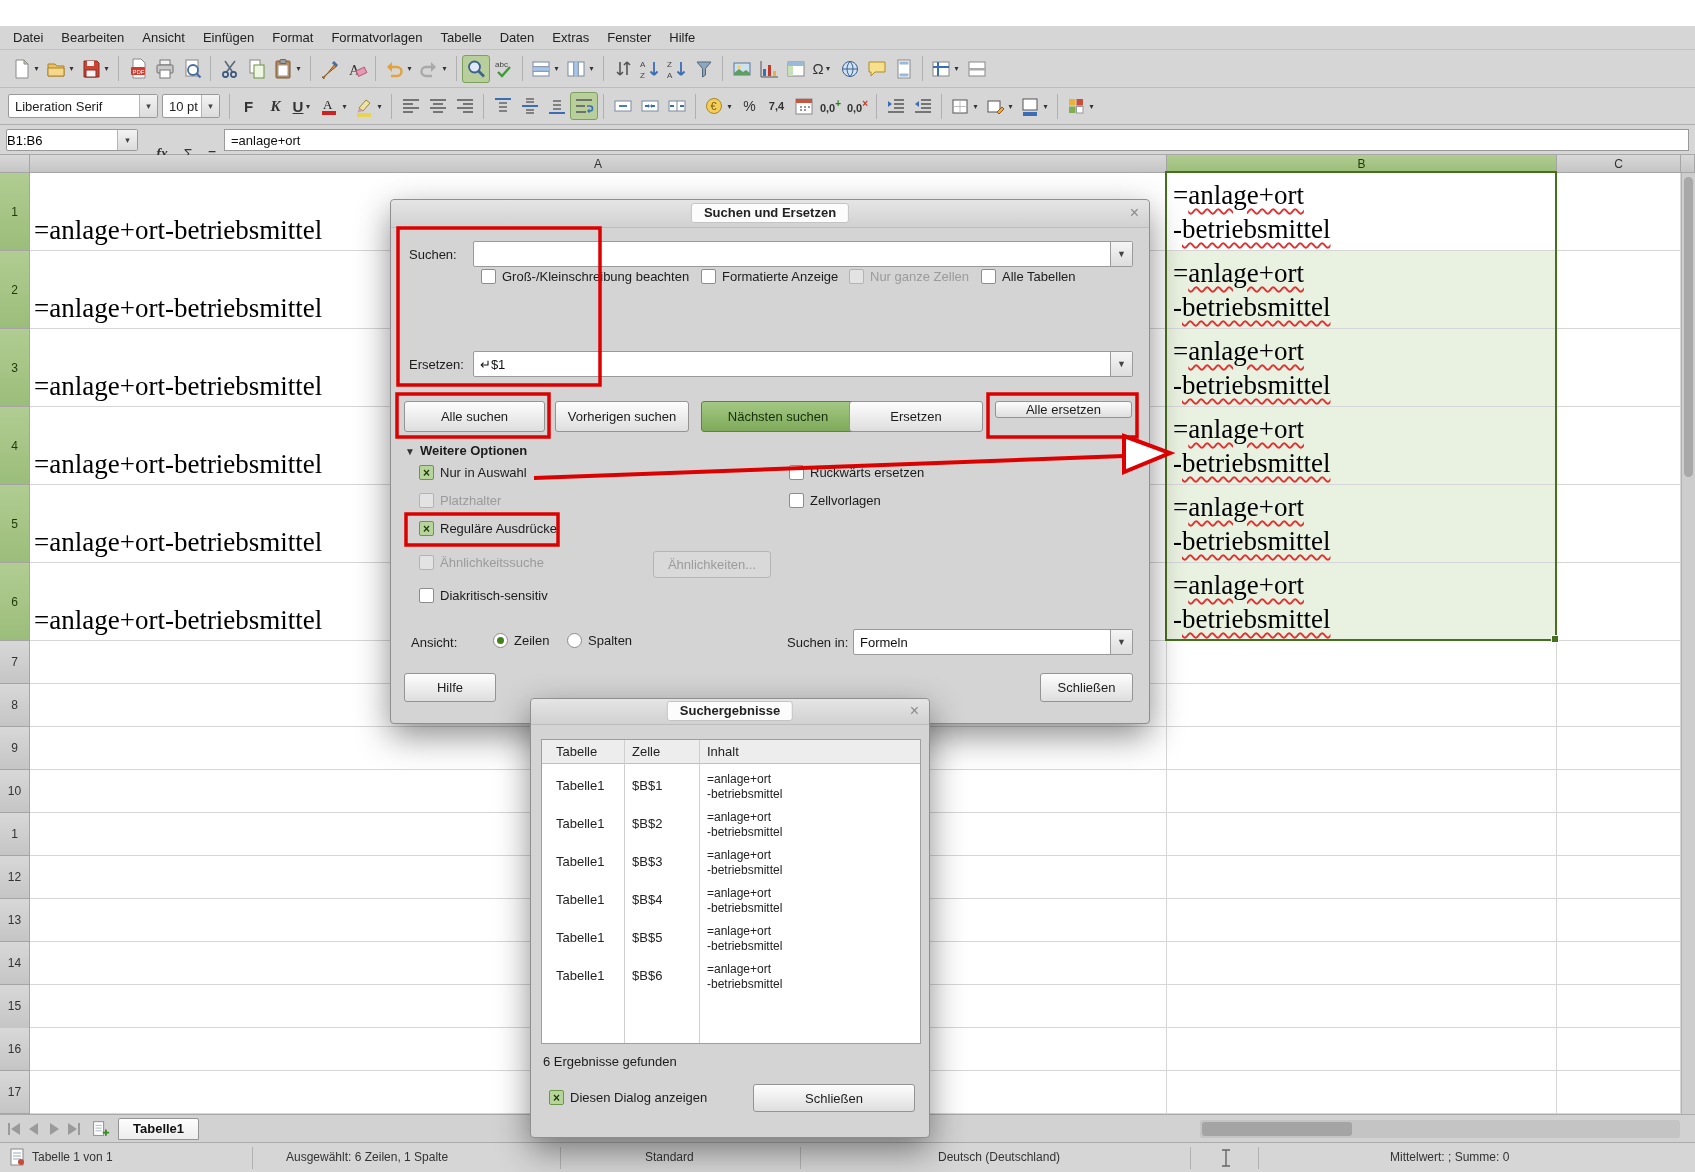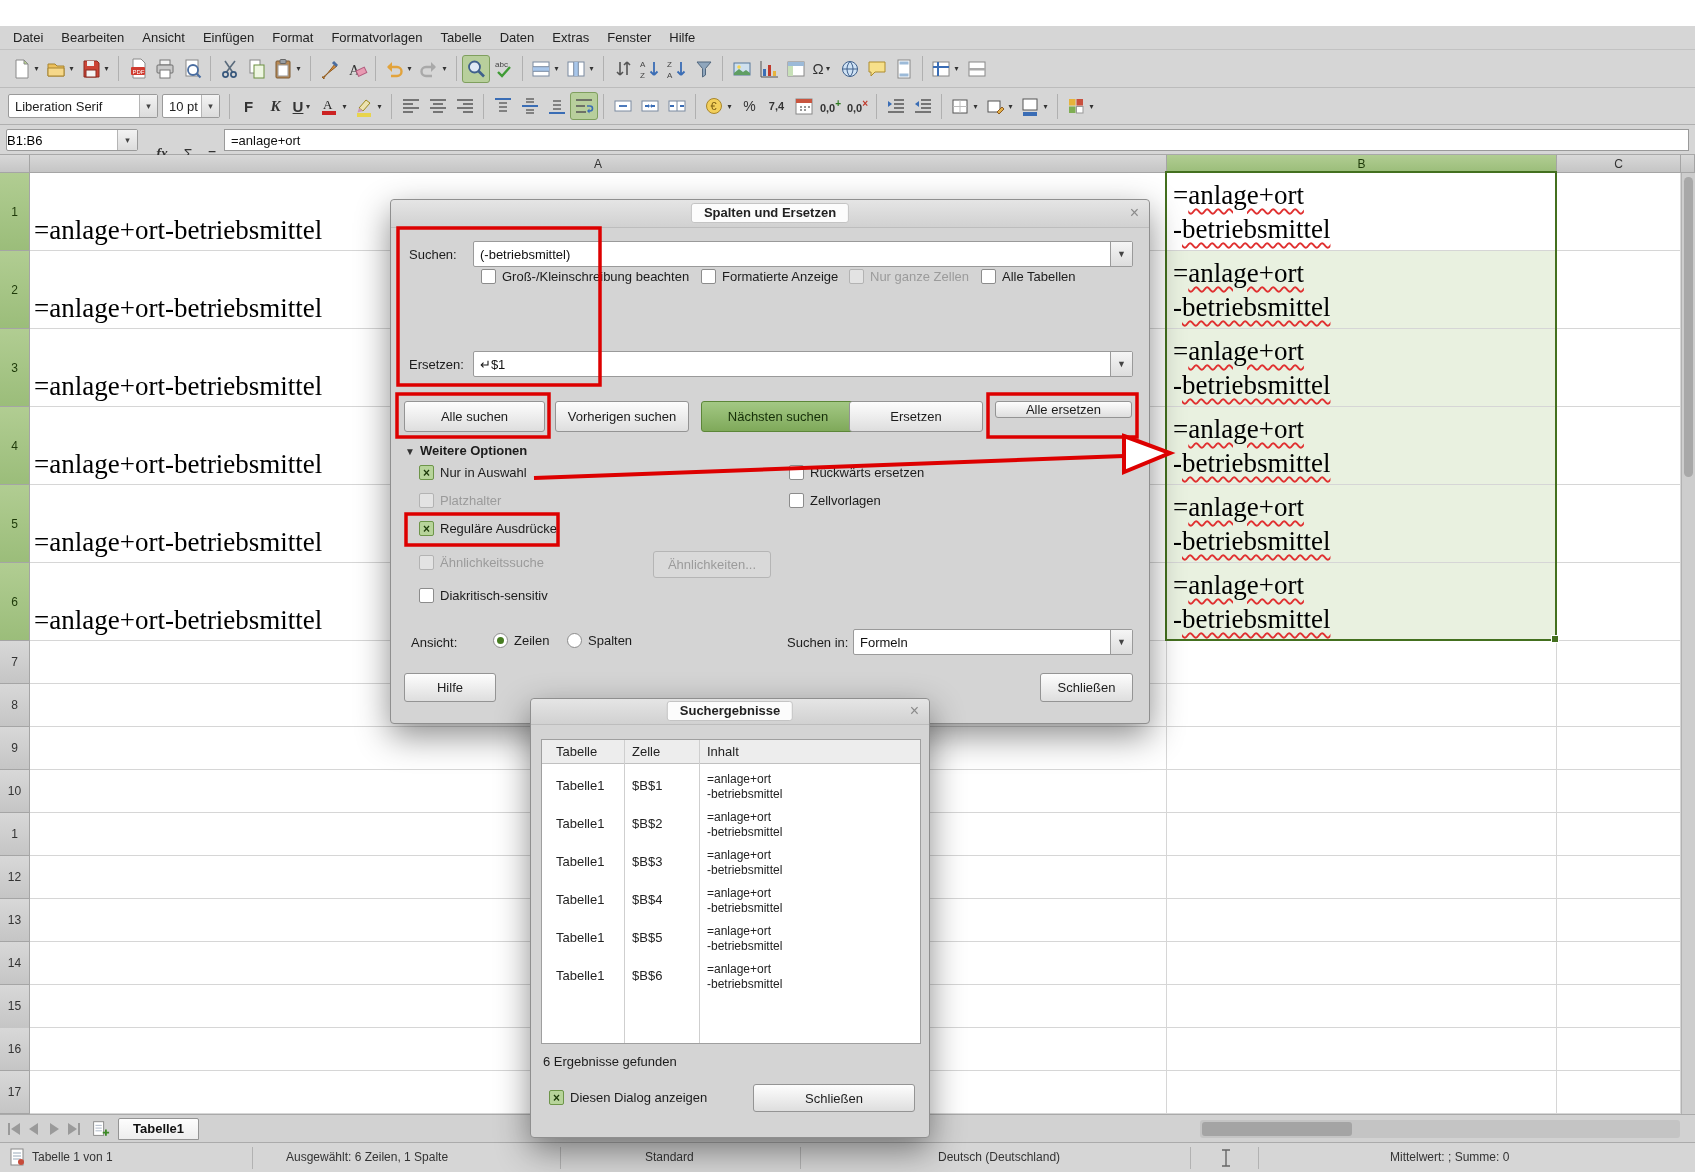--- a/index.html
+++ b/index.html
@@ -827,27 +827,26 @@
     <span class="sb-sep" style="left:1190px"></span>
     <span class="sb-icon" style="left:1216px"><svg width="20" height="22" viewBox="0 0 20 22">
           <path d="M6 3h8M6 19h8M10 3v16" stroke="#666" stroke-width="1.4" fill="none"></path>
         </svg></span>
     <span class="sb-sep" style="left:1258px"></span>
     <span class="sb-text" style="left:1390px">Mittelwert: ; Summe: 0</span>
   </div>
 
   <div class="dlg" style="left:390px;top:199px;width:760px;height:525px;z-index:30">
     <div class="dlg-title">
-      <span class="pill">Spalten und Ersetzen</span>
+      <span class="pill">Suchen und Ersetzen</span>
       <span class="dlg-close">×</span>
     </div>
 
     <span class="dlabel" style="left:18px;top:47px">Suchen:</span>
     <div class="field" style="left:82px;top:41px;width:660px;height:26px">
-      <span class="fval">(-betriebsmittel)</span>
       <span class="ddbtn">▼</span>
     </div>
 
     <label class="cbx" style="left:90px;top:69px">
       <span class="box"></span>
       <span>Groß-/Kleinschreibung beachten</span>
     </label>
     <label class="cbx" style="left:310px;top:69px">
       <span class="box"></span>
       <span>Formatierte Anzeige</span>

